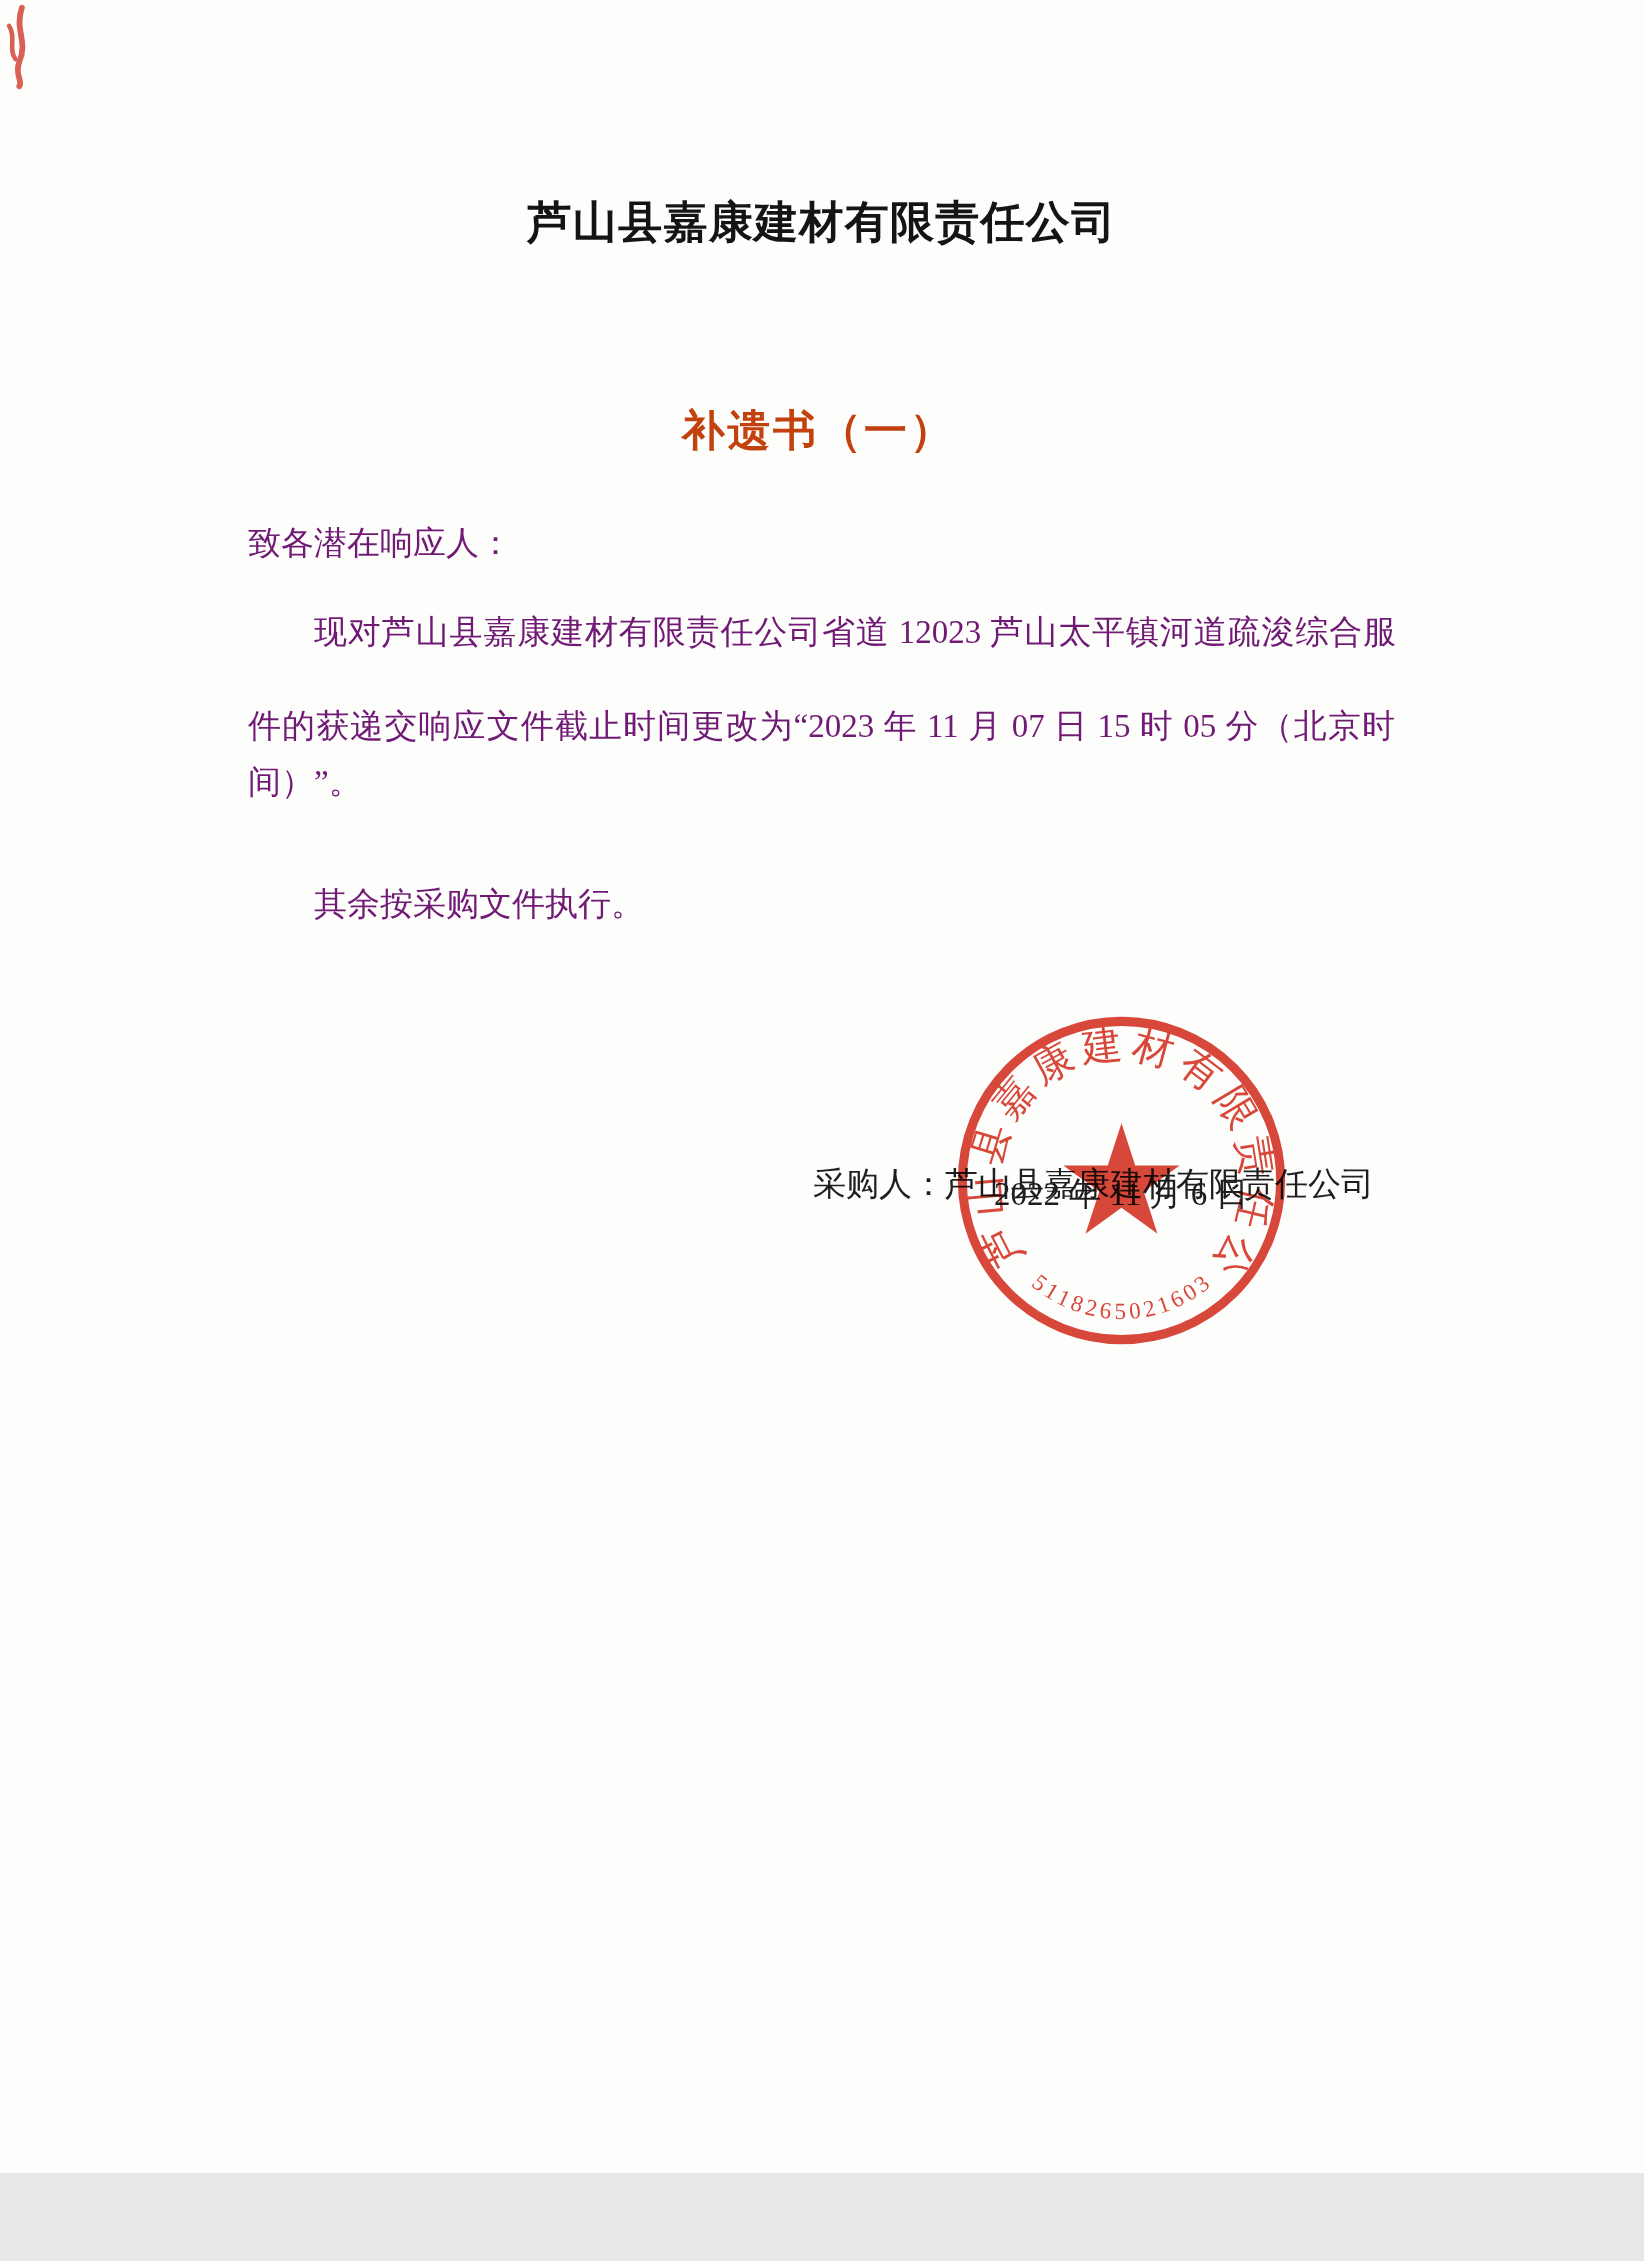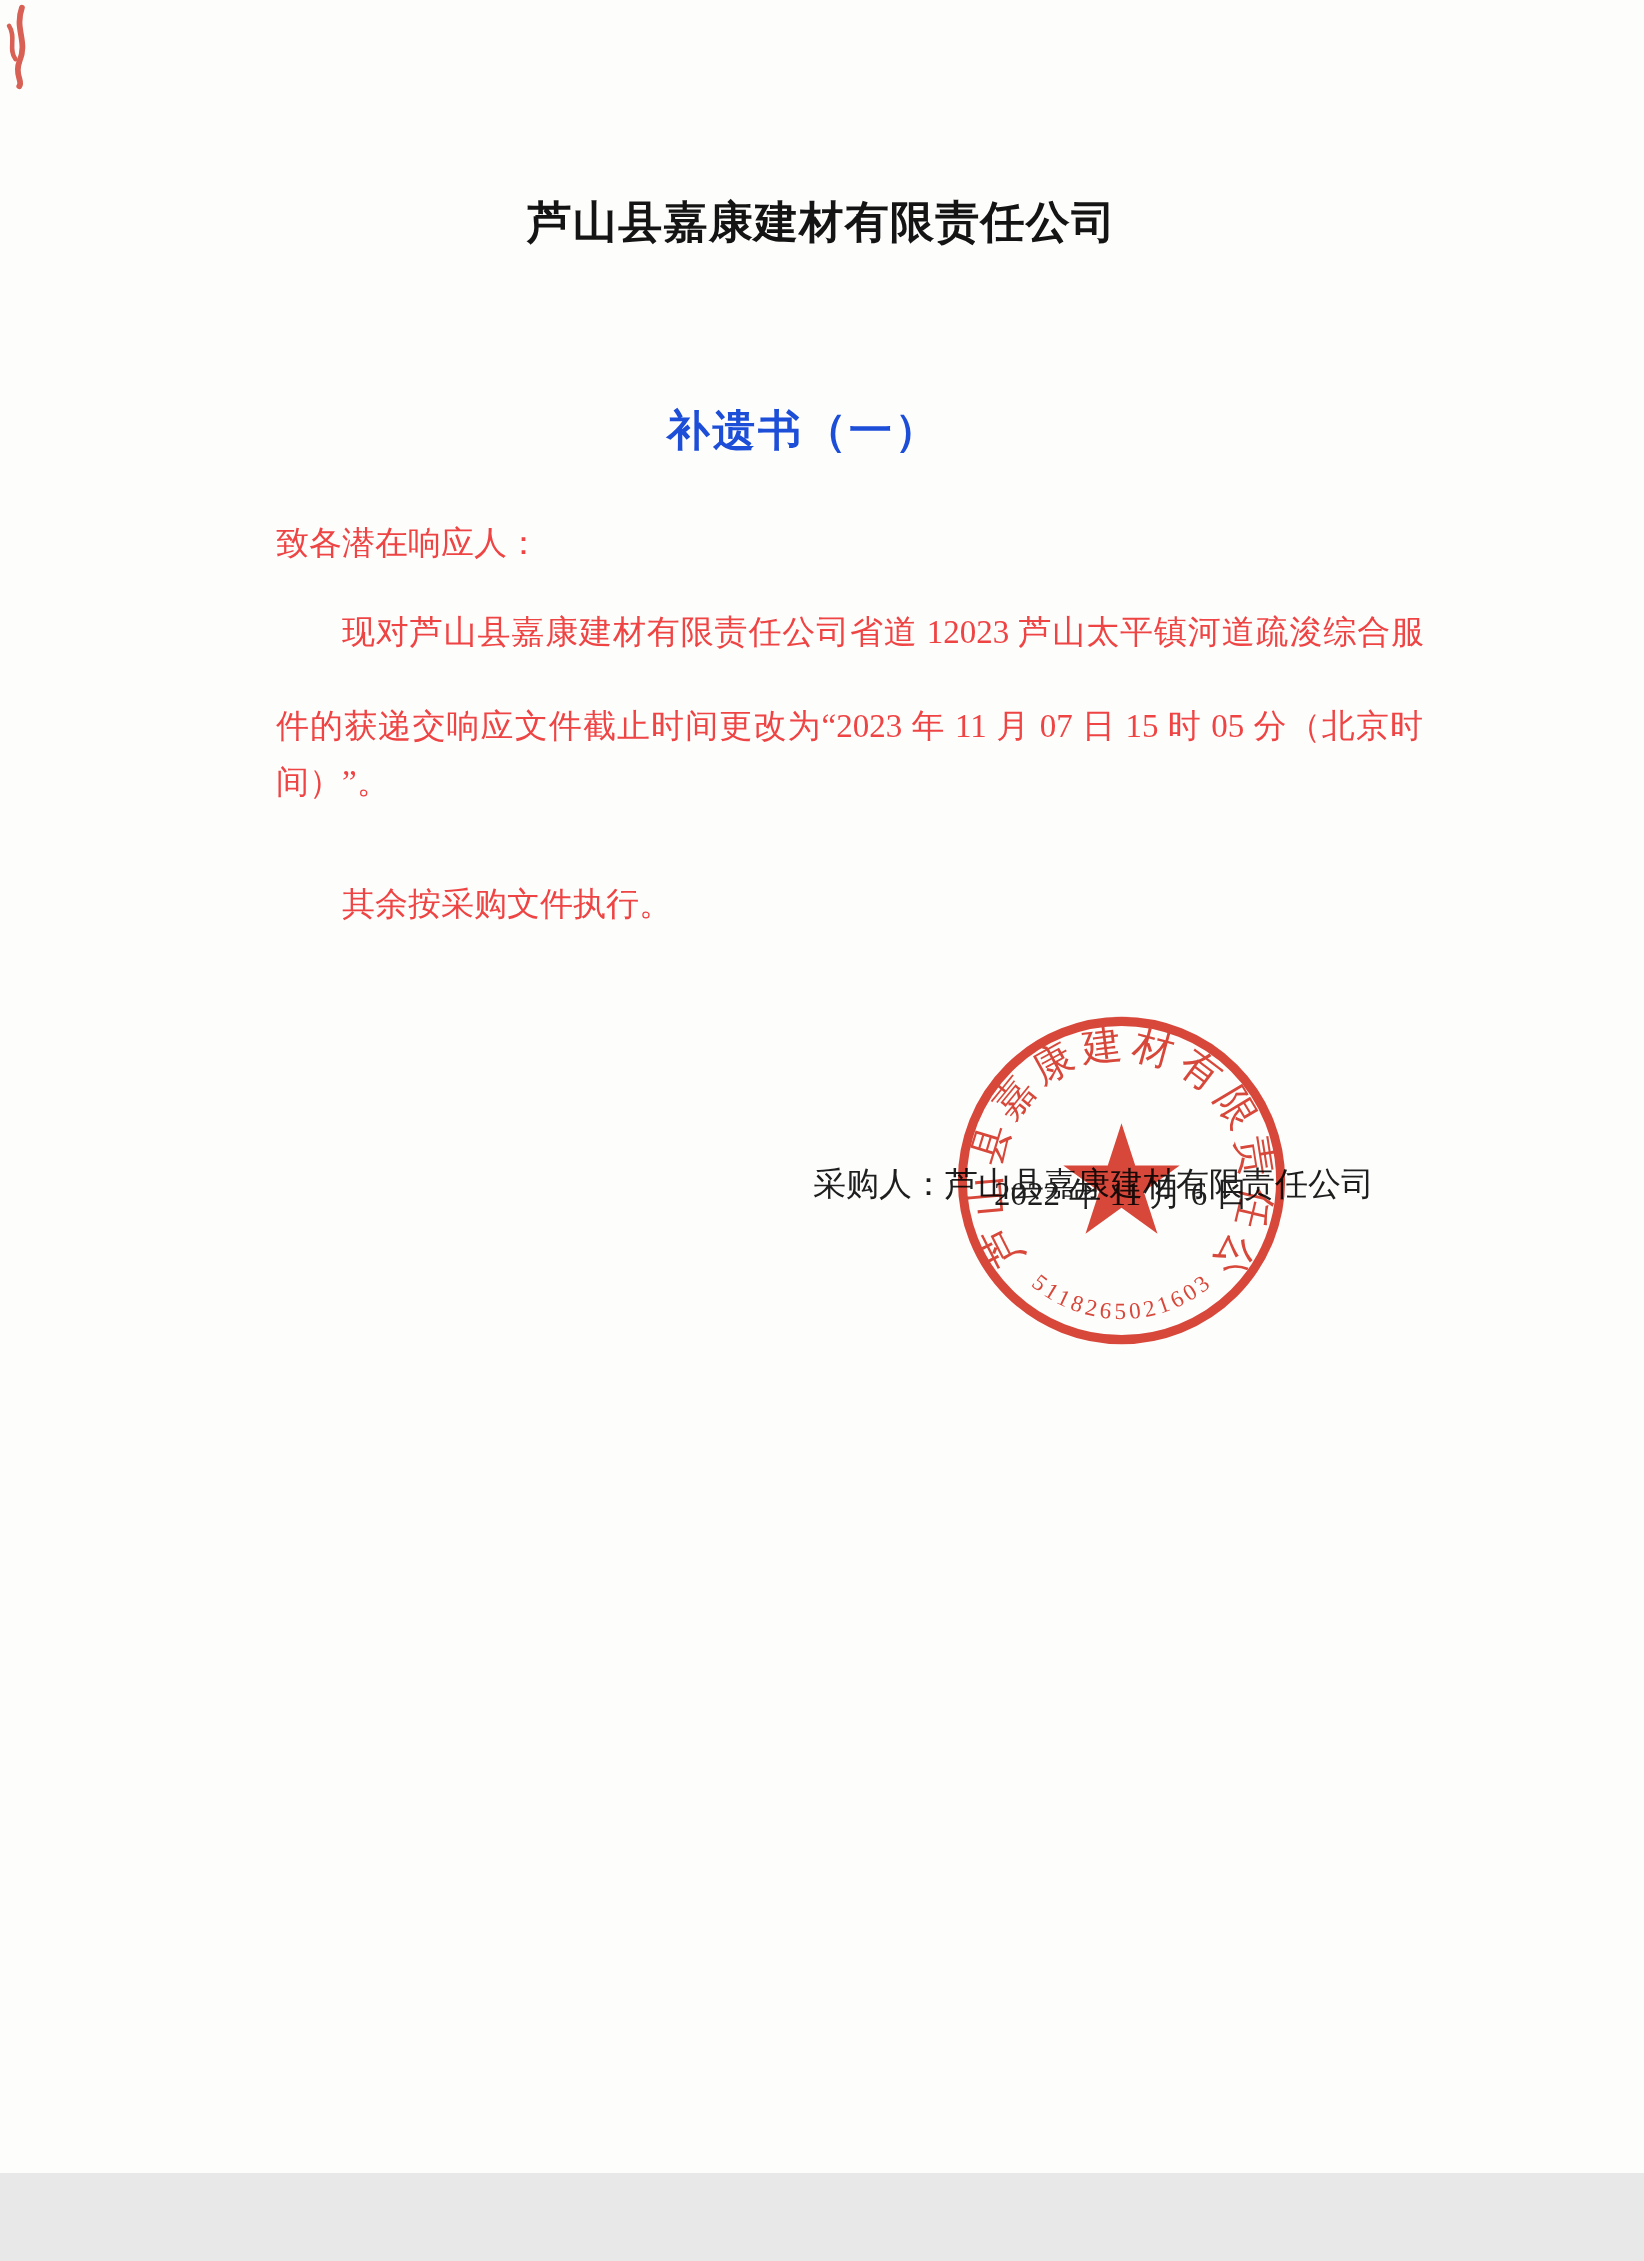--- a/index.html
+++ b/index.html
@@ -21,35 +21,34 @@
     left: 0;
     width: 1644px;
     text-align: center;
     font-size: 44px;
     font-weight: bold;
     letter-spacing: 1.3px;
     color: #141414;
     white-space: nowrap;
   }
   .doc-title {
-    left: 1px;
+    left: 16px;
     width: 1605px;
     text-align: center;
     font-size: 43px;
     font-weight: bold;
     letter-spacing: 2.6px;
-    color: #1d4ed8;
+    color: #c2410c;
     white-space: nowrap;
   }
   .body-line {
     font-size: 33px;
     line-height: 41px;
-    color: #ef4444;
+    color: #701a75;
     white-space: nowrap;
-    margin-left: 28px;
   }
   .body-line.justified {
     white-space: normal;
     text-align: justify;
     text-align-last: justify;
   }
   .sig-line {
     font-size: 33px;
     line-height: 41px;
     color: #1e1e1e;

